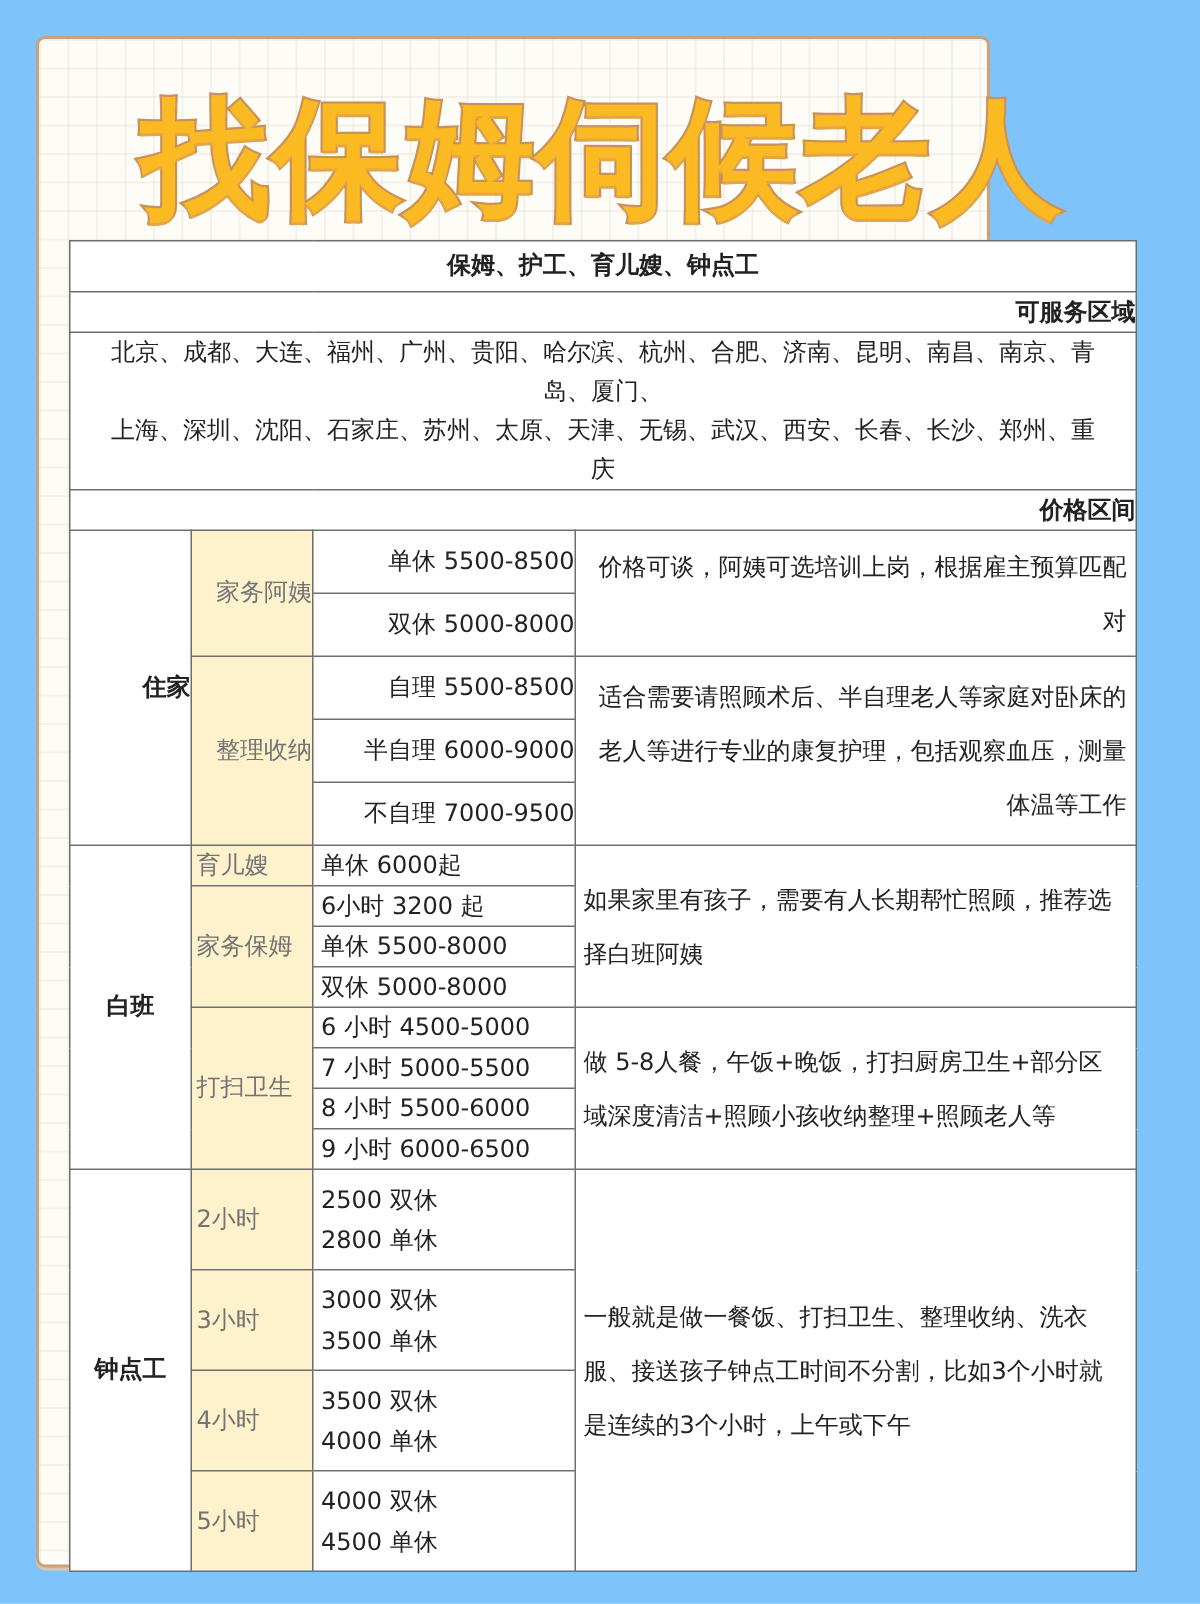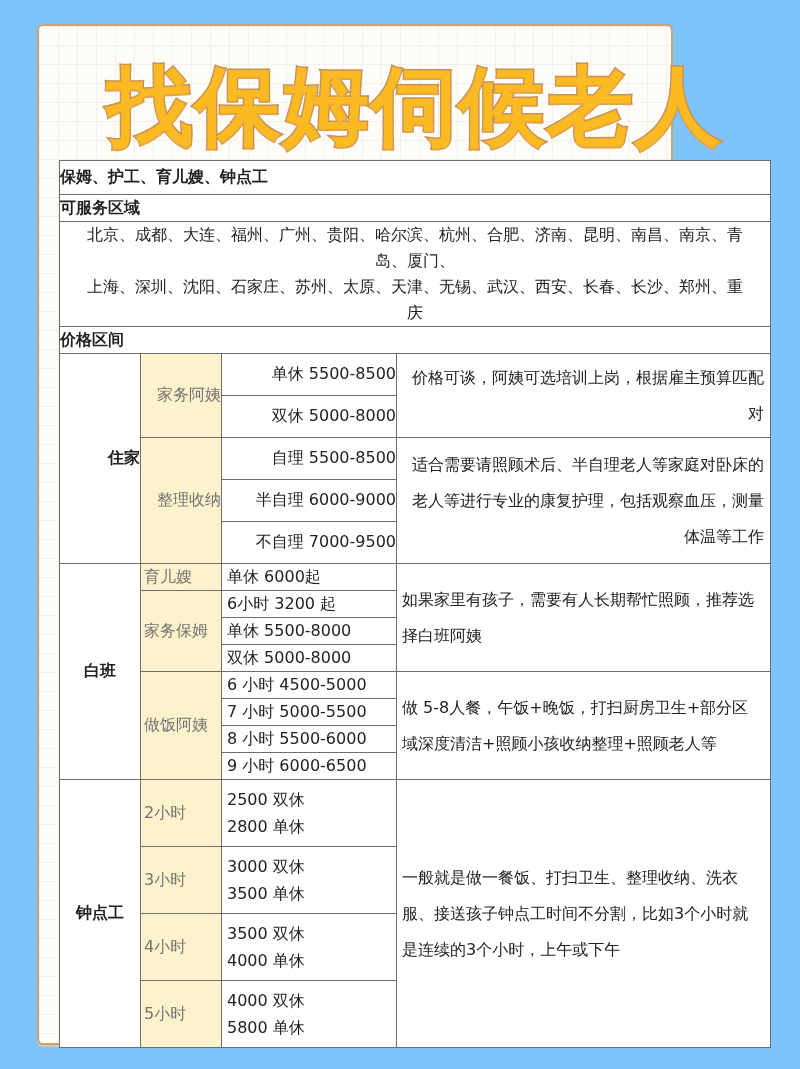--- a/index.html
+++ b/index.html
@@ -14,21 +14,20 @@
       left: 24px; top: 24px;
       width: 636px; height: 1021px;
       background-color: #fdfcf7;
       background-image:
         linear-gradient(to right, rgba(200,190,170,0.18) 1px, transparent 1px),
         linear-gradient(to bottom, rgba(200,190,170,0.18) 1px, transparent 1px);
       background-size: 19px 19px;
       border: 2px solid #c9a27a;
       border-radius: 6px;
       box-shadow: 0 2px 0 #d8c7ad;
-      margin-left: 13px;
     }
     .title {
       position: absolute;
       left: 0; top: 30px;
       width: 752px;
       text-align: center;
       font-family: "DejaVu Sans", sans-serif;
       font-weight: bold;
       font-size: 86px;
       line-height: 100px;
@@ -47,27 +46,27 @@
       background: #ffffff;
       color: #222;
     }
     table.main td {
       border: 1.5px solid #6e6e6e;
       vertical-align: middle;
       font-size: 16px;
     }
     .h-title td {
       height: 34px;
-      text-align: left;
+      text-align: center;
       font-weight: bold;
       font-size: 19px;
     }
     .h-sub td {
       height: 27px;
-      text-align: left;
+      text-align: right;
       font-weight: bold;
       font-size: 15px;
     }
     .cities td {
       height: 91px;
       text-align: center;
       font-size: 13px;
       line-height: 26px;
       padding: 0 24px;
     }
@@ -162,21 +161,21 @@
         <td rowspan="3" class="cat">家务保姆</td>
         <td class="price">6小时 3200 起</td>
       </tr>
       <tr class="r27">
         <td class="price">单休 5500-8000</td>
       </tr>
       <tr class="r27">
         <td class="price">双休 5000-8000</td>
       </tr>
       <tr class="r27">
-        <td rowspan="4" class="cat">做饭阿姨</td>
+        <td rowspan="4" class="cat">打扫卫生</td>
         <td class="price">6 小时 4500-5000</td>
         <td rowspan="4" class="desc">做 5-8人餐，午饭+晚饭，打扫厨房卫生+部分区域深度清洁+照顾小孩收纳整理+照顾老人等</td>
       </tr>
       <tr class="r27">
         <td class="price">7 小时 5000-5500</td>
       </tr>
       <tr class="r27">
         <td class="price">8 小时 5500-6000</td>
       </tr>
       <tr class="r27">
@@ -203,18 +202,18 @@
         <td class="cat">4小时</td>
         <td class="price multi">
           <span class="line">3500 双休</span>
           <span class="line">4000 单休</span>
         </td>
       </tr>
       <tr class="r67">
         <td class="cat">5小时</td>
         <td class="price multi">
           <span class="line">4000 双休</span>
-          <span class="line">5800 单休</span>
+          <span class="line">4500 单休</span>
         </td>
       </tr>
     </tbody>
   </table>
 </div>
 
 </body></html>

